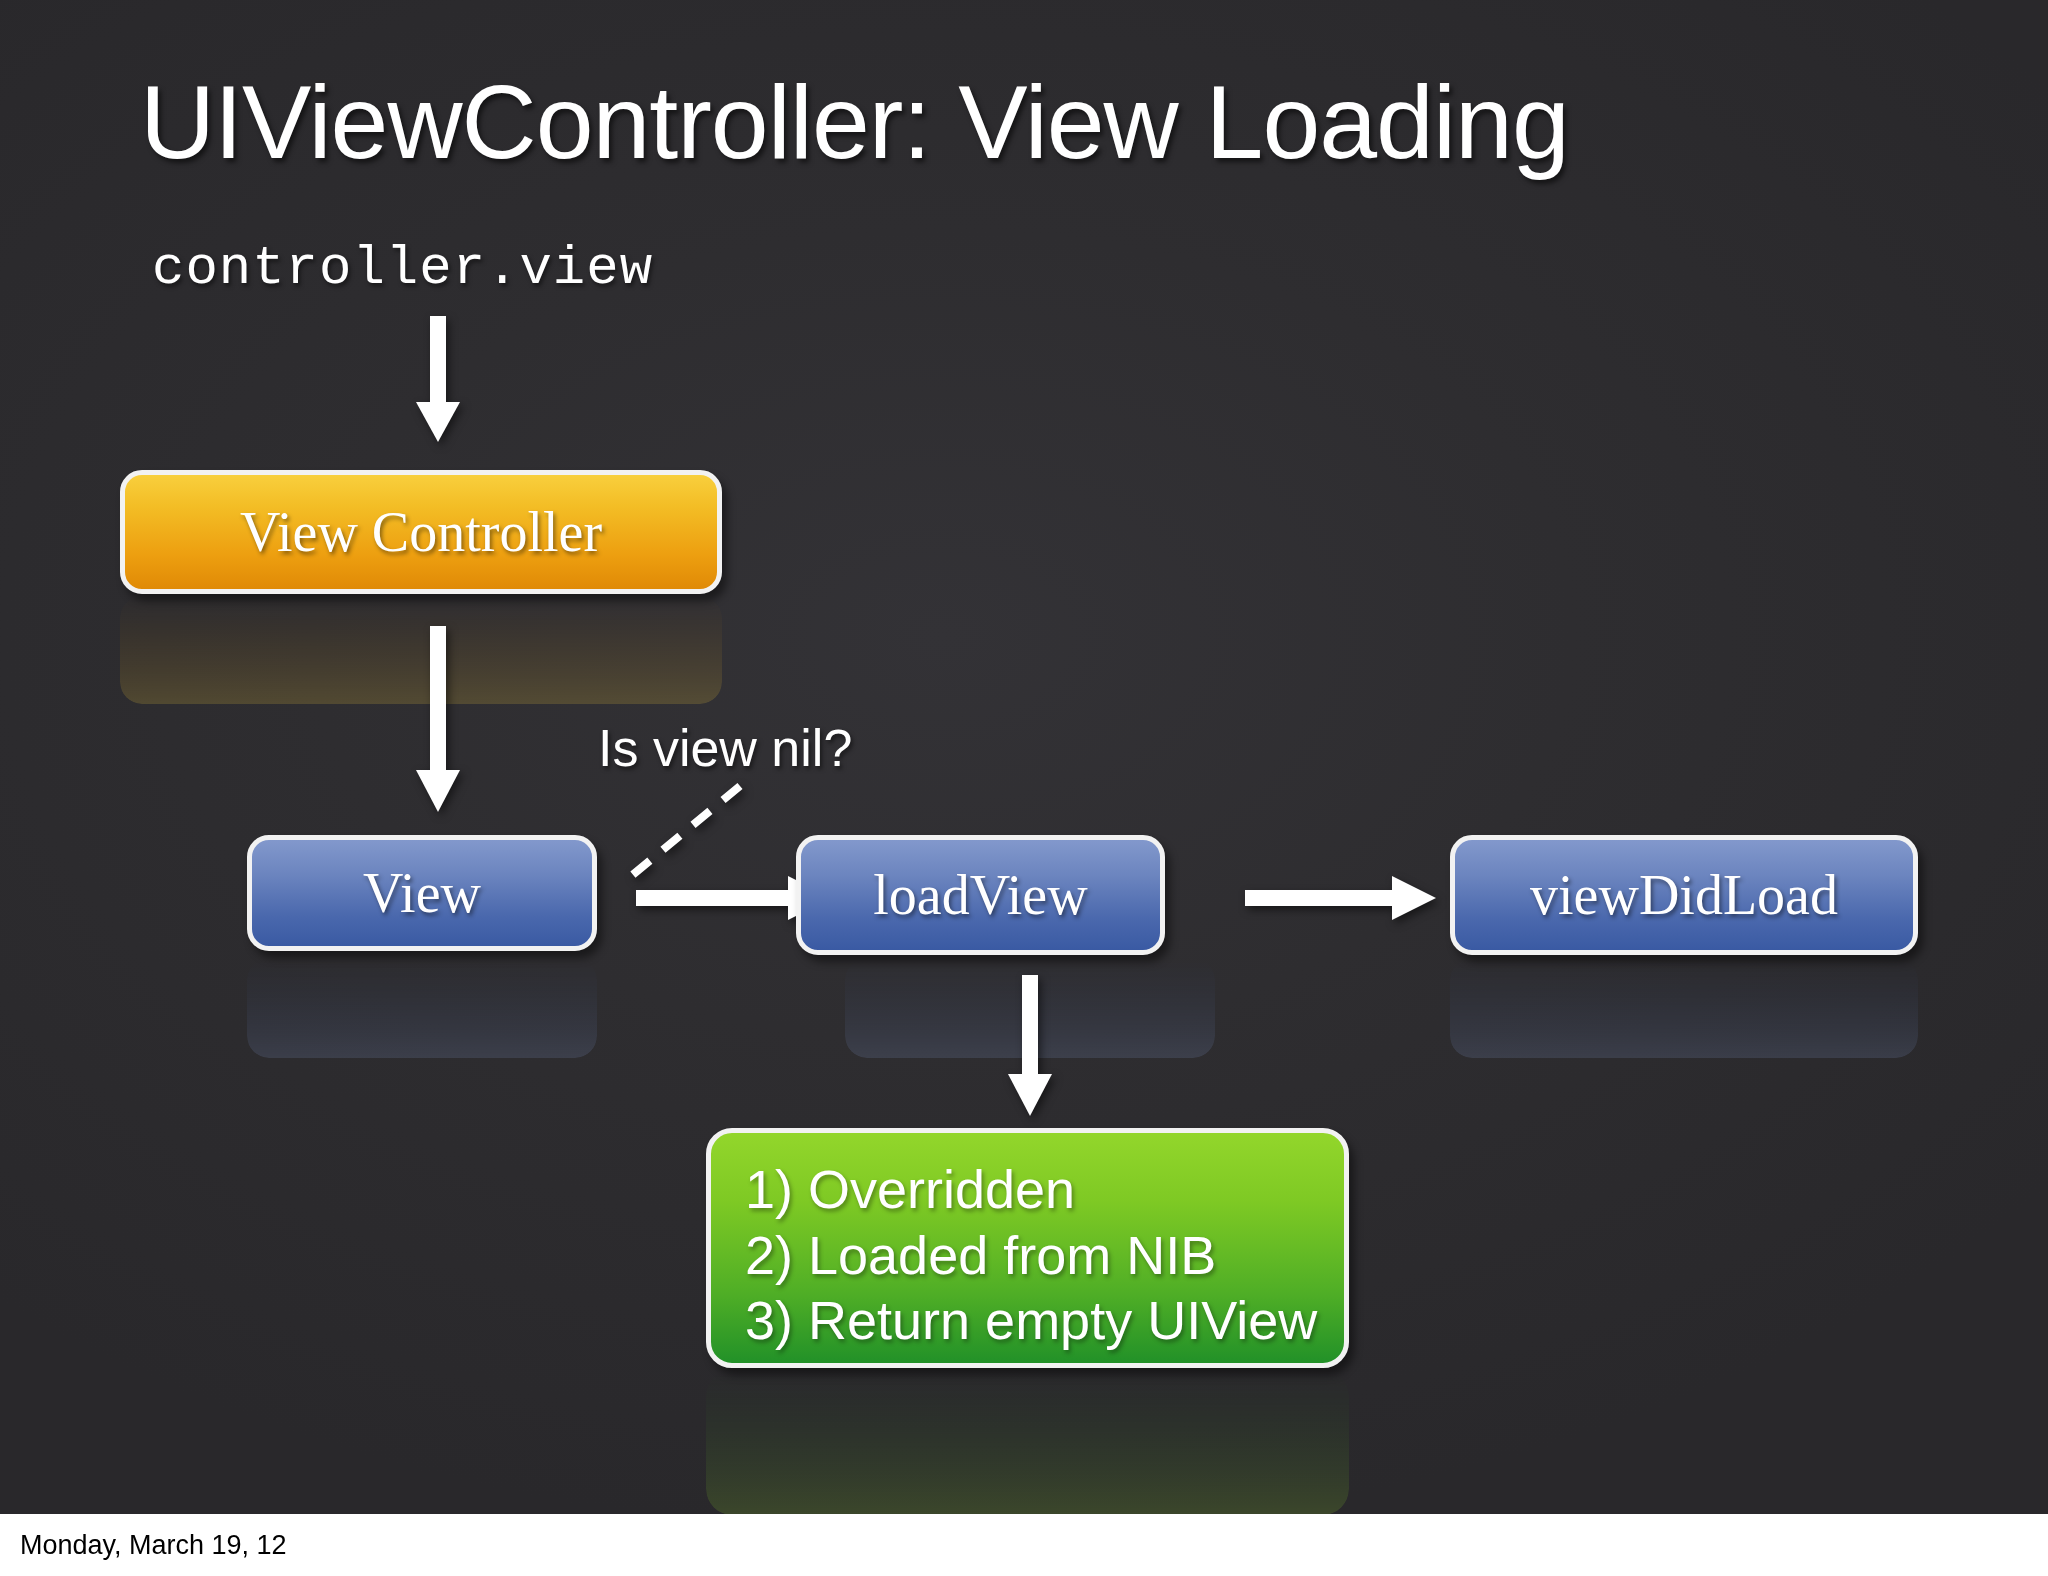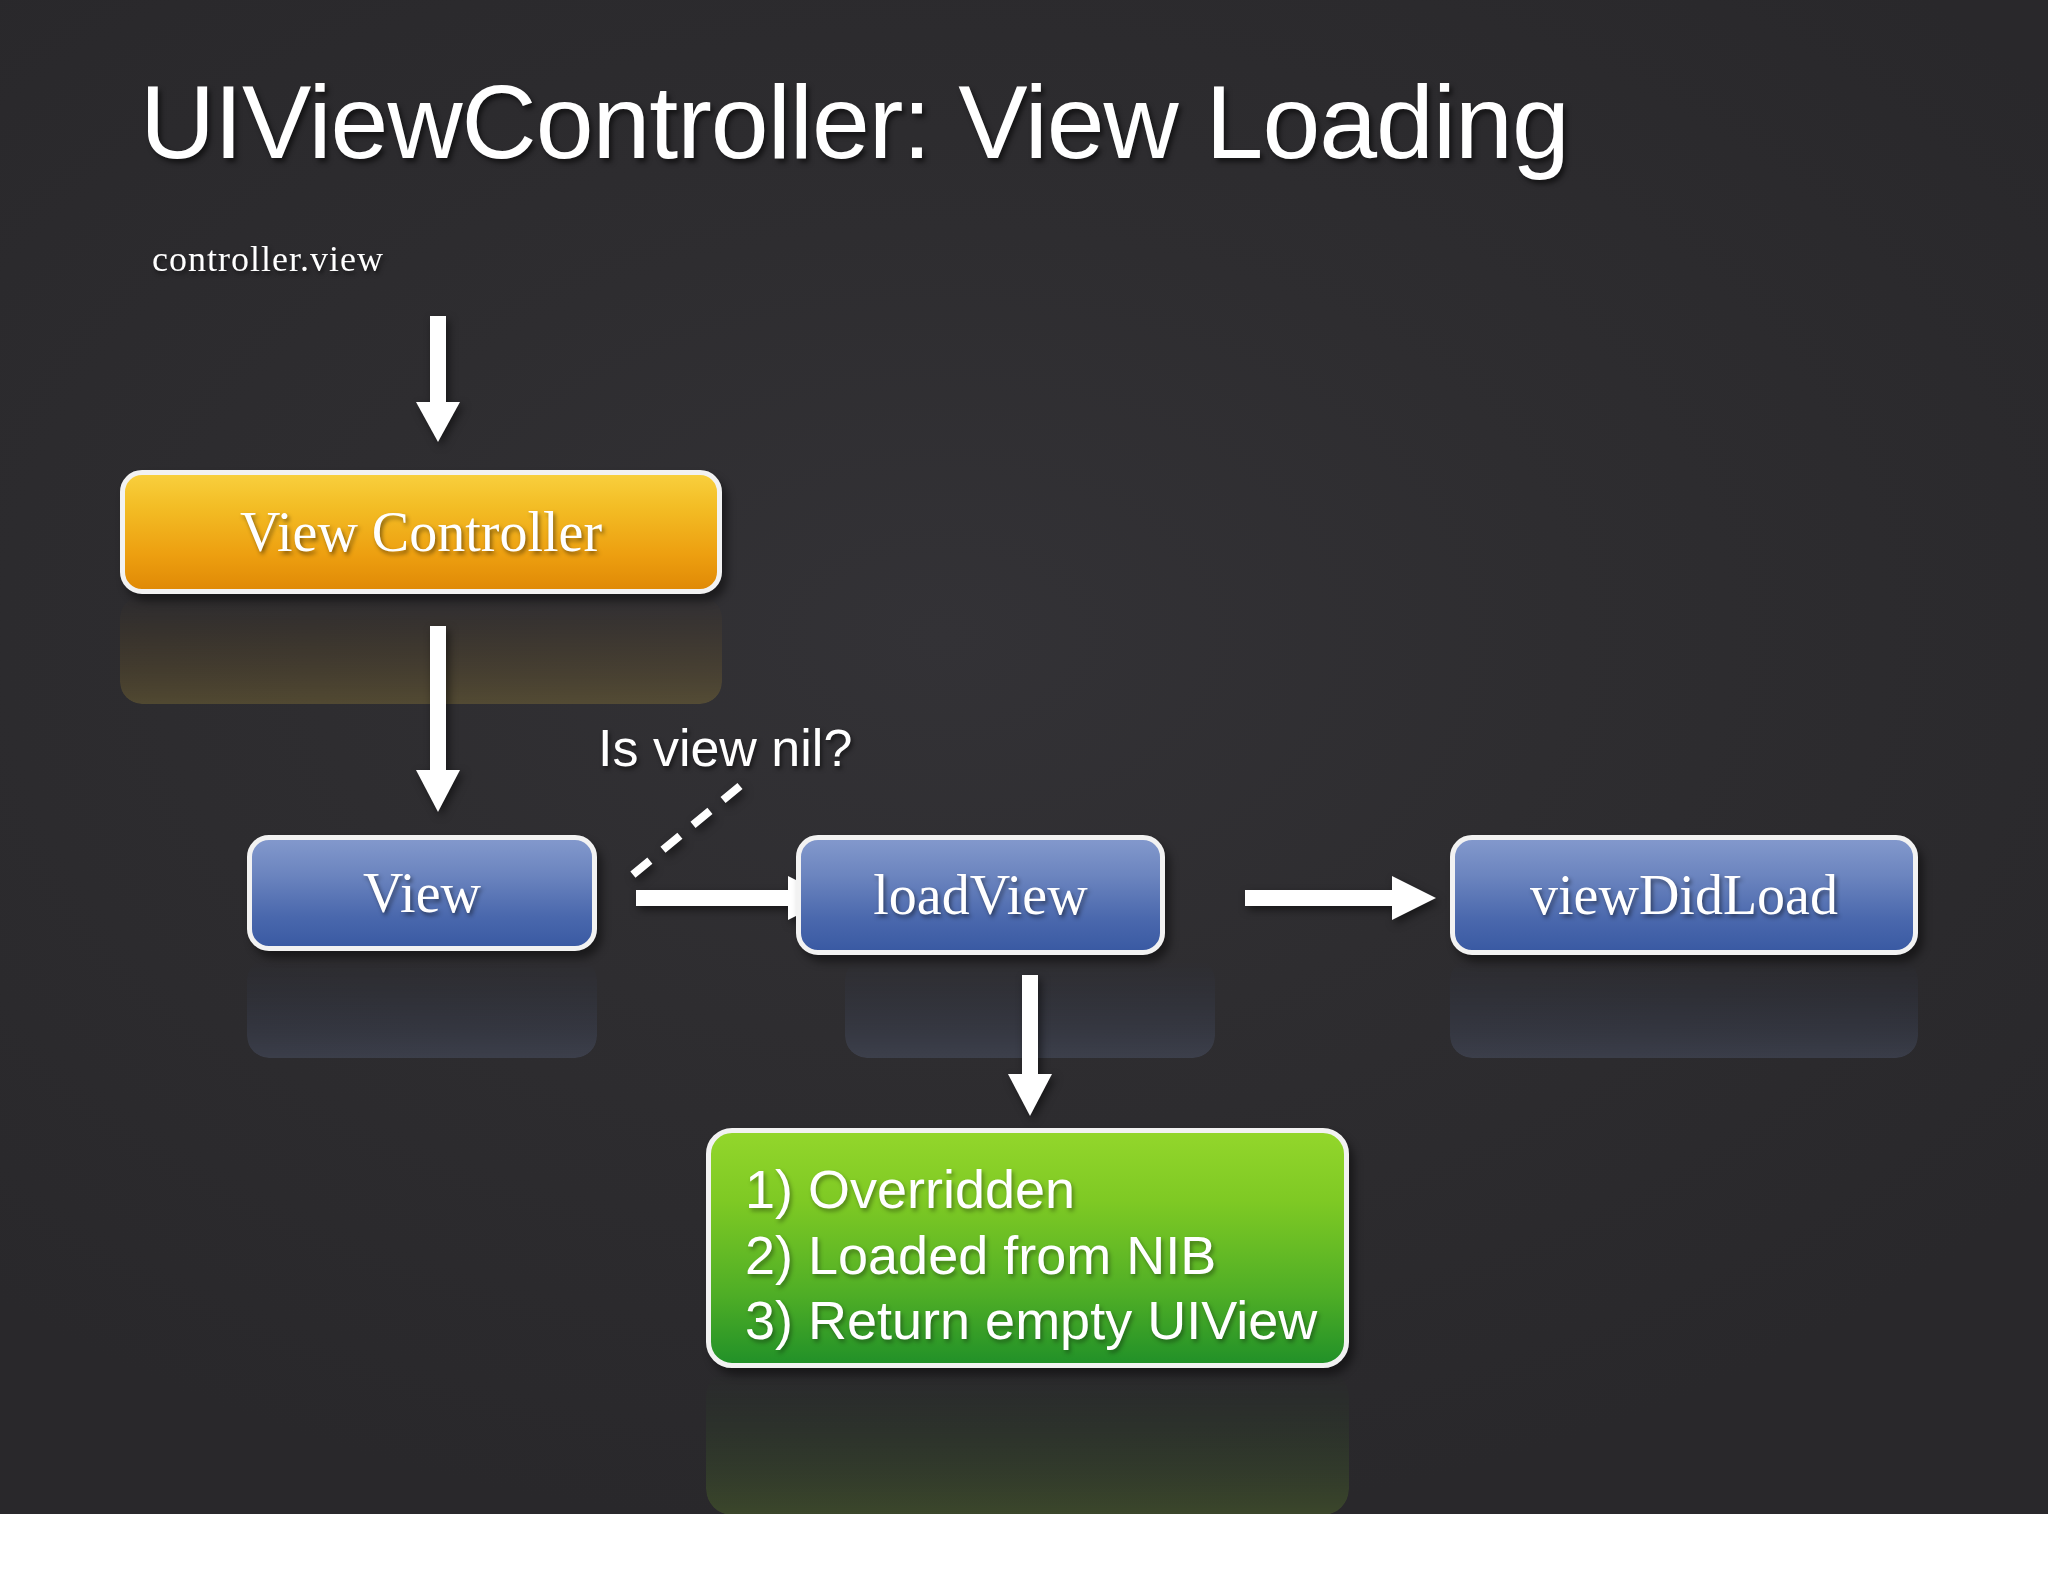--- a/index.html
+++ b/index.html
@@ -43,22 +43,22 @@
     letter-spacing: -1px;
     color: #ffffff;
     text-shadow: 3px 4px 5px rgba(0,0,0,0.55);
     white-space: nowrap;
   }
 
   .code-label {
     position: absolute;
     left: 152px;
     top: 238px;
-    font-family: Liberation Serif, serif;
-    font-size: 36px;
+    font-family: Liberation Mono, monospace;
+    font-size: 54px;
     letter-spacing: 1px;
     color: #ffffff;
     text-shadow: 2px 3px 4px rgba(0,0,0,0.5);
     white-space: nowrap;
   }
 
   .note-label {
     position: absolute;
     font-family: "Liberation Sans", sans-serif;
     font-weight: 300;
@@ -238,14 +238,17 @@
     <div class="node green" style="left:706px; top:1128px; width:643px; height:240px;">
       <div class="list">
         <div class="list-item">1) Overridden</div>
         <div class="list-item">2) Loaded from NIB</div>
         <div class="list-item">3) Return empty UIView</div>
       </div>
     </div>
 
   </div>
 
+  <div id="footer">
+    <div class="footer-date">Monday, March 19, 12</div>
+  </div>
 
 </div>
 
 </body></html>

